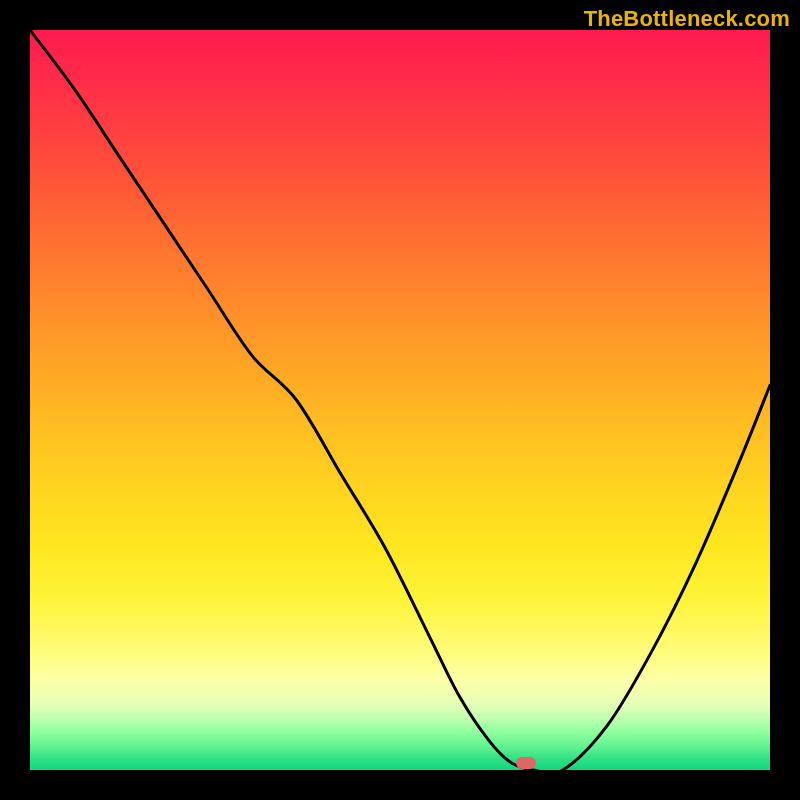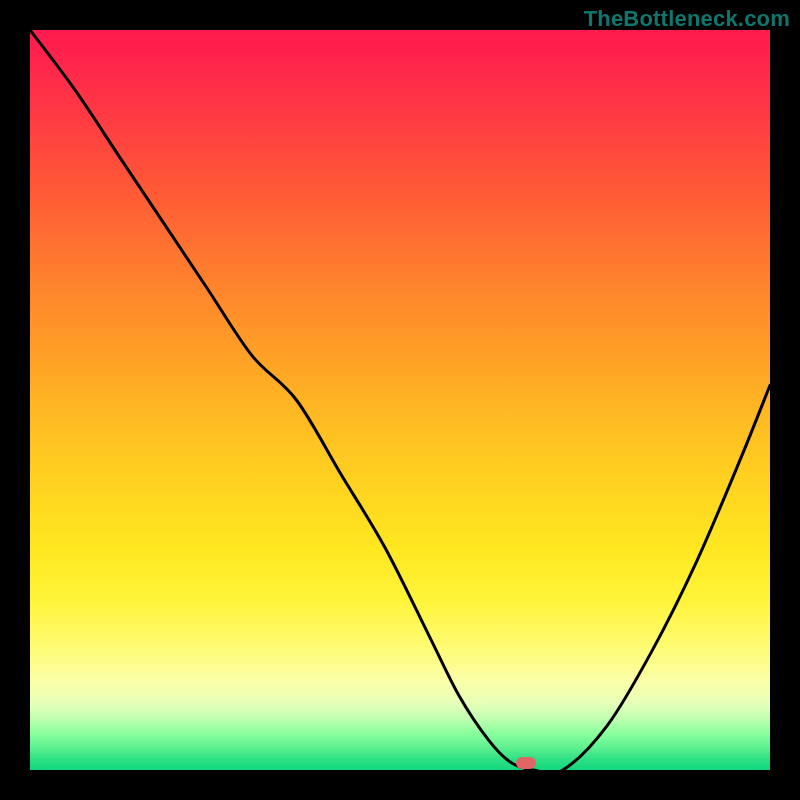--- a/index.html
+++ b/index.html
@@ -4,21 +4,21 @@
 <style>
   * { margin: 0; padding: 0; box-sizing: border-box; }
   body { width: 800px; height: 800px; background: #000; position: relative; overflow: hidden; }
   .watermark {
     position: absolute;
     top: 6px;
     right: 10px;
     font-family: Arial, sans-serif;
     font-size: 22px;
     font-weight: bold;
-    color: #0f766e;
+    color: #eab308;
     z-index: 10;
     letter-spacing: 0.2px;
   }
   .plot {
     position: absolute;
     left: 30px;
     top: 30px;
     width: 740px;
     height: 740px;
     overflow: hidden;

